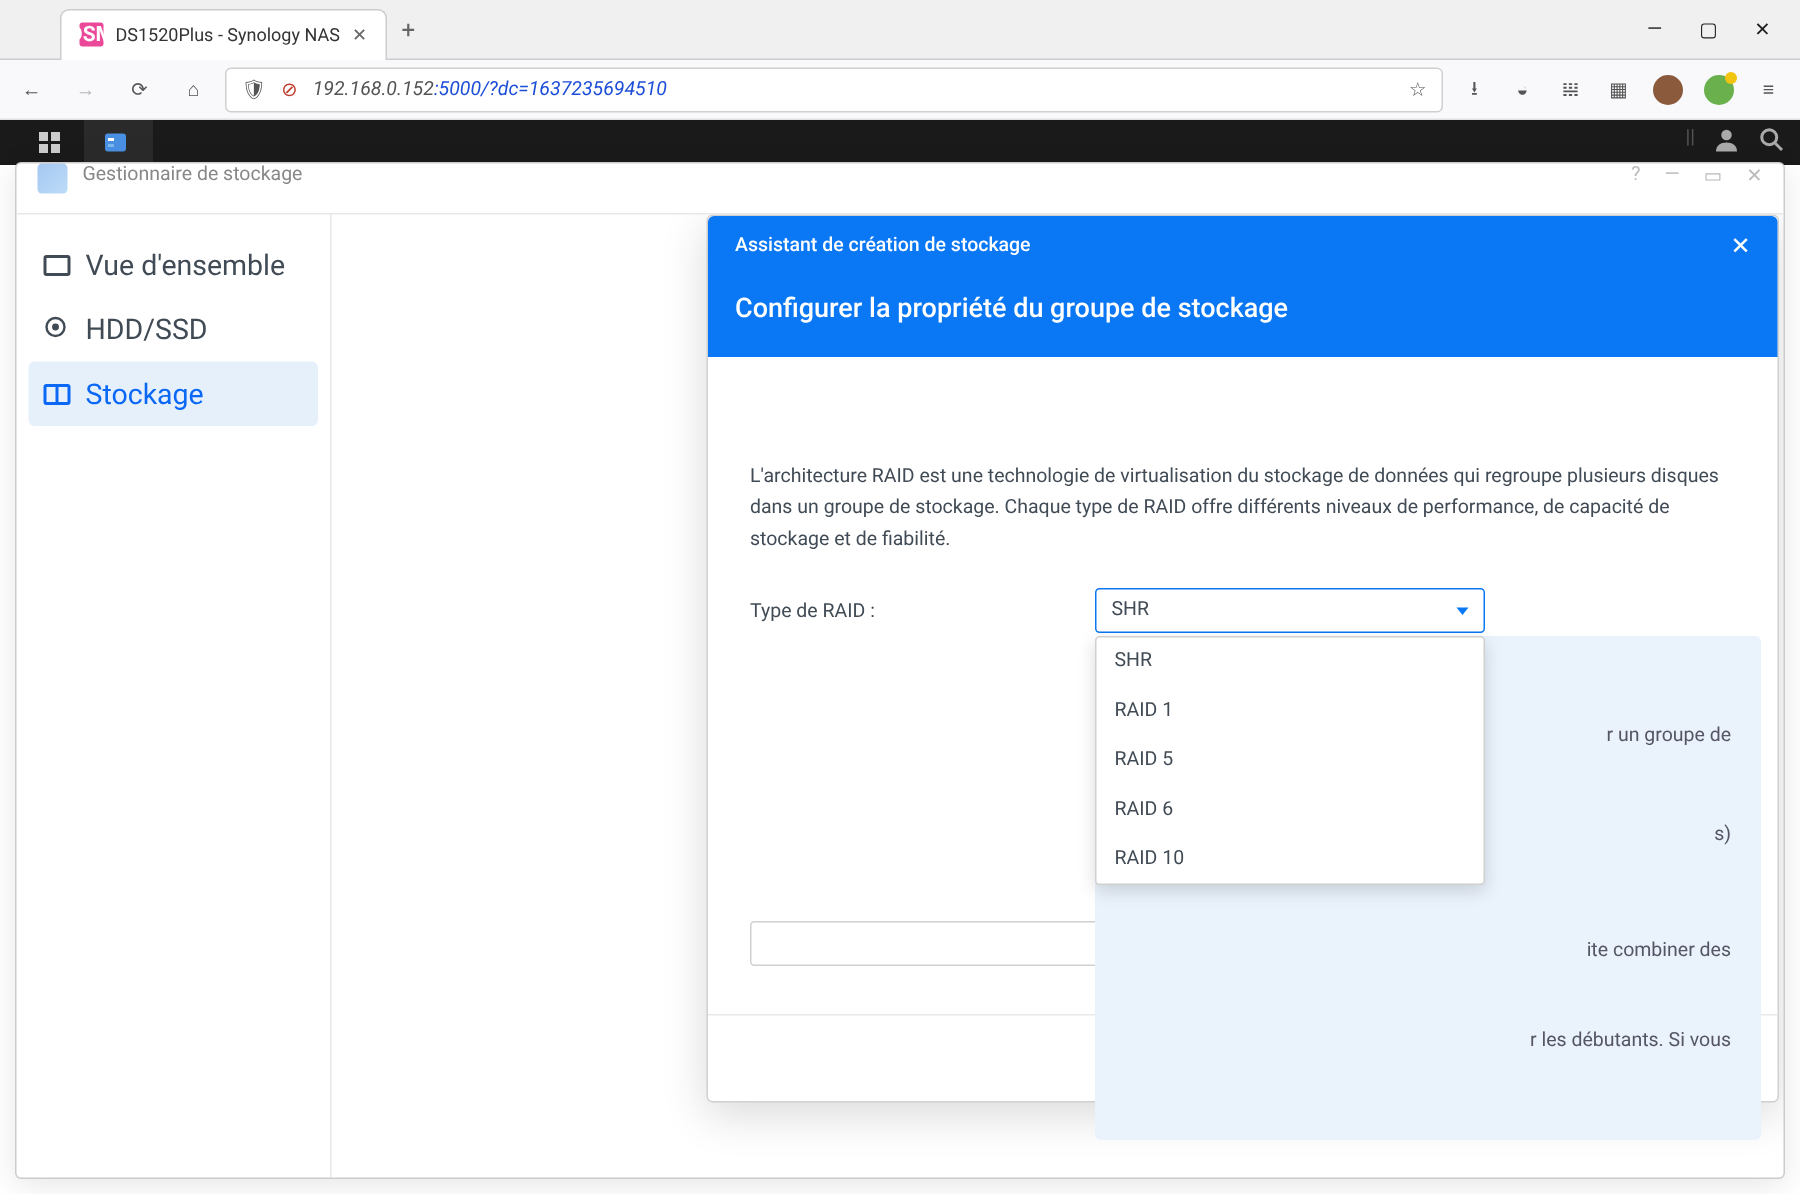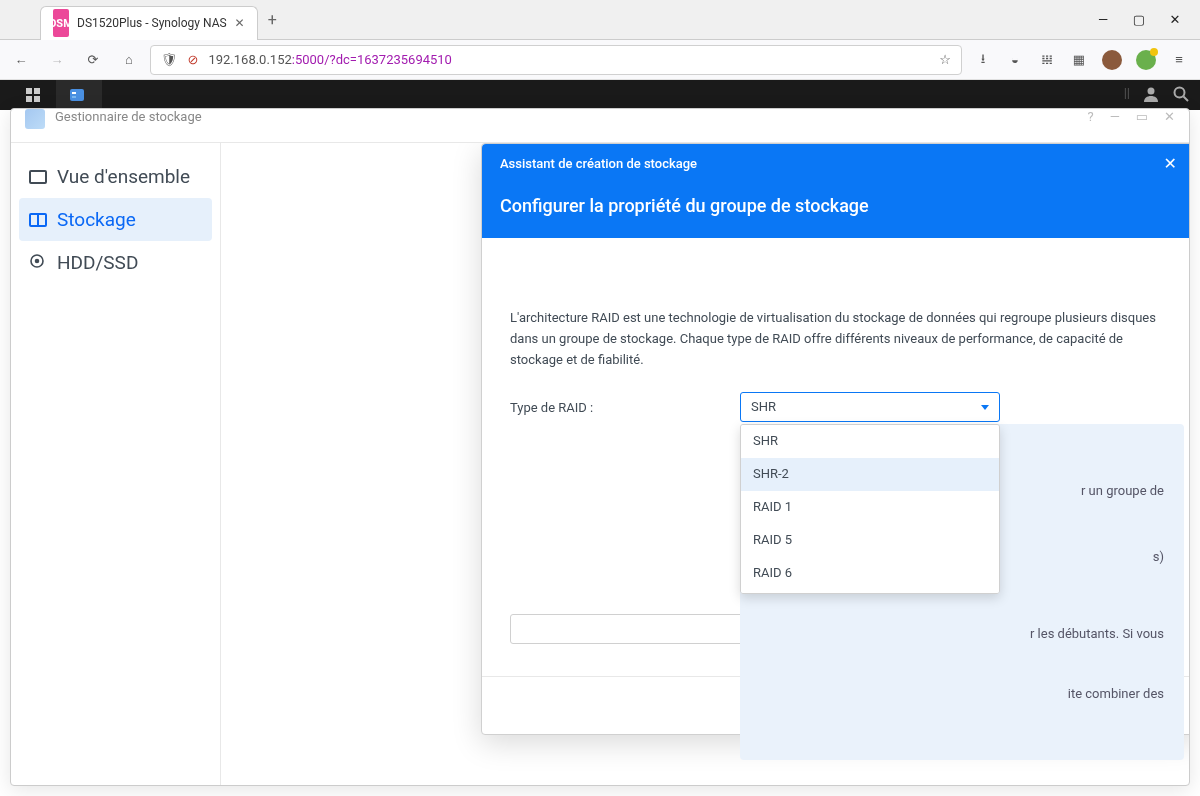--- a/index.html
+++ b/index.html
@@ -1,32 +1,32 @@
 <!DOCTYPE html>
 <html><head>
 <meta charset="utf-8">
 <style>
 * { margin: 0; padding: 0; box-sizing: border-box; }
 body { font-family: -apple-system, BlinkMacSystemFont, "Segoe UI", Roboto, Helvetica, Arial, sans-serif; font-size: 13px; color: #333; background: #fff; overflow: hidden; width: 1200px; height: 796px; }
 
 
 .browser-chrome { width: 100%; height: 40px; background: #f0f0f0; display: flex; align-items: center; border-bottom: 1px solid #ccc; }
 .tab { display: flex; align-items: center; gap: 8px; background: #fff; border: 1px solid #ccc; border-bottom: none; border-top-left-radius: 6px; border-top-right-radius: 6px; height: 34px; padding: 0 12px; margin-left: 40px; margin-top: 6px; min-width: 185px; font-size: 12px; }
-.favicon { width: 16px; height: 28px; background: #ec4899; color: #fff; font-size: 11px; font-weight: bold; display: flex; align-items: center; justify-content: center; border-radius: 2px; }
+.favicon { width: 16px; height: 16px; background: #ec4899; color: #fff; font-size: 14px; font-weight: bold; display: flex; align-items: center; justify-content: center; border-radius: 2px; }
 .tab-close { margin-left: auto; color: #666; cursor: pointer; }
 .newtab { margin-left: 10px; color: #666; font-size: 16px; }
 .window-controls { margin-left: auto; display: flex; gap: 22px; padding: 0 18px; color: #222; }
 .win-btn { width: 14px; height: 14px; display: flex; align-items: center; justify-content: center; }
 
 .addr-bar-row { width: 100%; height: 40px; background: #f9f9fb; display: flex; align-items: center; padding: 0 12px; gap: 12px; border-bottom: 1px solid #e0e0e0; }
 .nav-icons { display: flex; gap: 18px; color: #555; }
 .nav-icon { display: flex; align-items: center; justify-content: center; width: 18px; height: 18px; }
 .addr-bar { flex: 1; display: flex; align-items: center; background: #fff; border: 1px solid #d0d0d0; border-radius: 4px; height: 30px; padding: 0 10px; gap: 10px; color: #555; }
-.addr-text { flex: 1; font-size: 13px; display: flex; align-items: center; }
-.addr-text .dim { color: #a21caf; }
+.addr-text { flex: 1; font-size: 13px; display: flex; align-items: center; font-style: italic; }
+.addr-text .dim { color: #1d4ed8; }
 .right-icons { display: flex; gap: 14px; align-items: center; color: #555; }
 .right-icons .ico { width: 18px; height: 18px; display: flex; align-items: center; justify-content: center; }
 .avatar-brown { width: 20px; height: 20px; border-radius: 50%; background: #8b5a3c; }
 .avatar-green { width: 20px; height: 20px; border-radius: 50%; background: #6ab04c; position: relative; }
 .avatar-green::after { content: ''; position: absolute; top: -2px; right: -2px; width: 8px; height: 8px; background: #f1c40f; border-radius: 50%; }
 
 
 .dsm-taskbar { width: 100%; height: 30px; background: #1a1a1a; display: flex; align-items: center; padding: 0 10px; }
 .dsm-taskbar .tsk-left { display: flex; gap: 0; align-items: center; }
 .tsk-btn { width: 46px; height: 30px; display: flex; align-items: center; justify-content: center; color: #bbb; }
@@ -43,21 +43,21 @@
 .sidebar { width: 210px; border-right: 1px solid #e8e8e8; padding: 12px 0; }
 .side-item { display: flex; align-items: center; gap: 10px; padding: 10px 18px; color: #414b55; font-size: 19px; cursor: pointer; }
 .side-item.active { background: #e6f0fb; color: #0a68f5; border-radius: 4px; margin: 0 8px; padding: 10px 10px; }
 .side-ico { width: 18px; height: 14px; border: 2px solid currentColor; border-radius: 2px; display: flex; }
 .side-ico.disks::before { content: ''; display: block; width: 3px; height: 100%; border-right: 2px solid currentColor; margin-left: 3px; }
 
 .main-area { flex: 1; position: relative; padding: 20px; color: #666; }
 .hint-text { position: absolute; top: 510px; right: 50px; font-size: 13px; color: #888; }
 
 
-.modal { position: absolute; top: 0; left: 260px; width: 715px; background: #fff; border: 1px solid #d0d0d0; border-radius: 4px; box-shadow: 0 8px 30px rgba(0,0,0,0.15); display: flex; flex-direction: column; }
+.modal { position: absolute; top: 0; left: 250px; width: 715px; background: #fff; border: 1px solid #d0d0d0; border-radius: 4px; box-shadow: 0 8px 30px rgba(0,0,0,0.15); display: flex; flex-direction: column; }
 .modal-header { background: #0a77f5; color: #fff; border-radius: 4px 4px 0 0; }
 .modal-subheader { display: flex; align-items: center; justify-content: space-between; padding: 10px 18px; font-size: 13px; font-weight: 500; }
 .modal-close { color: #fff; font-size: 16px; cursor: pointer; }
 .modal-title { padding: 12px 18px 22px; font-size: 18px; font-weight: 500; }
 .modal-body { padding: 32px 28px 20px; color: #414b55; font-size: 13px; line-height: 1.6; margin-top: 38px; }
 .modal-desc { margin-bottom: 22px; }
 .form-row { display: flex; align-items: flex-start; margin-bottom: 12px; }
 .form-label { width: 230px; padding-top: 6px; }
 .form-control { position: relative; }
 .select-box { width: 260px; height: 30px; border: 1px solid #0a77f5; border-radius: 3px; display: flex; align-items: center; padding: 0 10px; background: #fff; cursor: pointer; position: relative; }
@@ -162,30 +162,30 @@
       <span>▭</span>
       <span>✕</span>
     </div>
   </div>
   <div class="app-body">
     <div class="sidebar">
       <div class="side-item">
         <span class="side-ico"></span>
         <span>Vue d'ensemble</span>
       </div>
-      <div class="side-item active">
-        <span class="side-ico disks"></span>
-        <span>Stockage</span>
-      </div>
       <div class="side-item">
         <span><svg width="18" height="16" viewBox="0 0 18 16" fill="none" stroke="#414b55" stroke-width="1.6">
               <circle cx="8" cy="8" r="6"></circle>
               <circle cx="8" cy="8" r="1.5" fill="#414b55"></circle>
             </svg></span>
         <span>HDD/SSD</span>
+      </div>
+      <div class="side-item active">
+        <span class="side-ico disks"></span>
+        <span>Stockage</span>
       </div>
     </div>
     <div class="main-area">
       <div class="hint-text" style="top:402px; right:90px;">illez créer au moins un</div>
 
       <div class="modal">
         <div class="modal-header">
           <div class="modal-subheader">
             <span>Assistant de création de stockage</span>
             <span class="modal-close">✕</span>
@@ -197,33 +197,32 @@
 
           <div class="form-row">
             <div class="form-label">Type de RAID :</div>
             <div class="form-control">
               <div class="select-box">
                 <span>SHR</span>
                 <span class="caret"></span>
               </div>
               <div class="dropdown" id="raid-dropdown">
                   <div class="dropdown-item">SHR</div>
-                  <div class="dropdown-item hover">SHR-2</div>
                   <div class="dropdown-item">RAID 1</div>
                   <div class="dropdown-item">RAID 5</div>
                   <div class="dropdown-item">RAID 6</div>
                   <div class="dropdown-item">RAID 10</div>
                 </div>
 
               <div class="info-panel" style="position:absolute; top:32px; left:0; margin:0; z-index:1; width:444px;">
                 <div style="text-align:right; white-space:pre;">
                   <div style="margin-bottom:6px"><span>r un groupe de</span></div>
                   <div style="margin-bottom:16px"><span>s)</span></div>
+                  <div><span>ite combiner des</span></div>
                   <div><span>r les débutants. Si vous</span></div>
-                  <div><span>ite combiner des</span></div>
                 </div>
               </div>
             </div>
           </div>
 
           <div style="height:180px"></div>
 
           <div class="form-row">
             <div class="form-control">
               <input type="text" class="text-input" style="">

